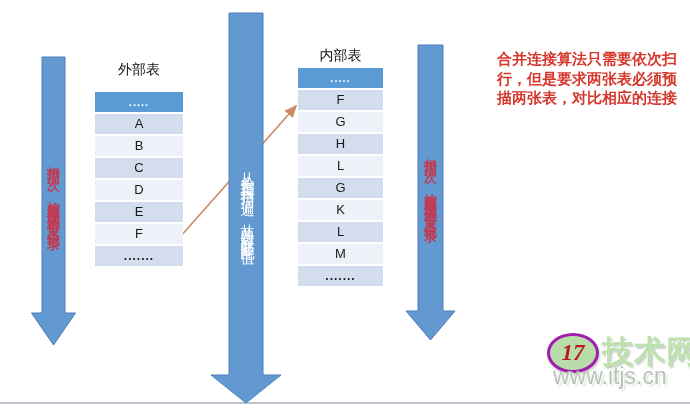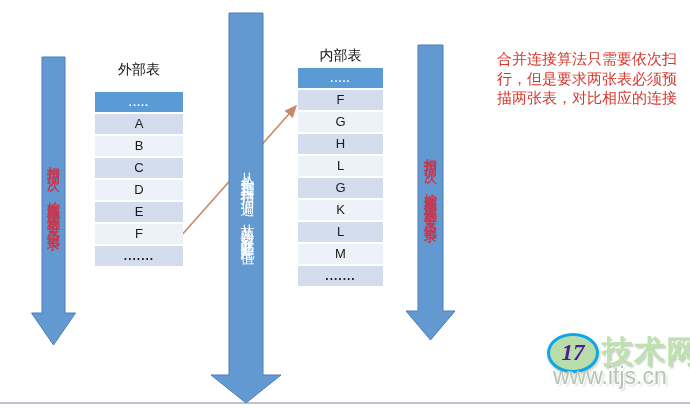--- a/index.html
+++ b/index.html
@@ -35,30 +35,30 @@
     font-size:11px;
   }
   .tbl .row.dark{background:#d3ddee;}
   .tbl .row.light{background:#edf1f8;}
   .tbl .row.dots{font-weight:bold;letter-spacing:1px;font-size:12px;}
 
   
   .note{
     position:absolute;left:497px;top:50px;z-index:2;
     color:#d5372d;font-size:15px;line-height:19.5px;
-    font-family:"Liberation Serif",serif;font-weight:normal;
+    font-family:"Liberation Serif",serif;font-weight:bold;
   }
 
   
   .watermark{position:absolute;z-index:2;}
   .wm-badge{
     position:absolute;left:547px;top:333px;width:46px;height:34px;
-    background:#b9dcab;border:3px solid #0ea5e9;border-radius:50%;
+    background:#b9dcab;border:3px solid #a21caf;border-radius:50%;
     box-shadow:1px 2px 3px #c2cfc2;
-    color:#4c1d95;font-style:italic;font-weight:bold;font-size:23px;
+    color:#b91c1c;font-style:italic;font-weight:bold;font-size:23px;
     text-align:center;line-height:34px;font-family:"Liberation Serif",serif;
   }
   .wm-site{
     position:absolute;left:602px;top:331px;
     color:#bfe0af;font-size:31px;font-weight:bold;letter-spacing:1px;
     text-shadow:-1px -1px 0 #ffffff,2px 2px 2px #c2cfc2;
     white-space:nowrap;
   }
   .wm-url{
     position:absolute;left:553px;top:363px;

